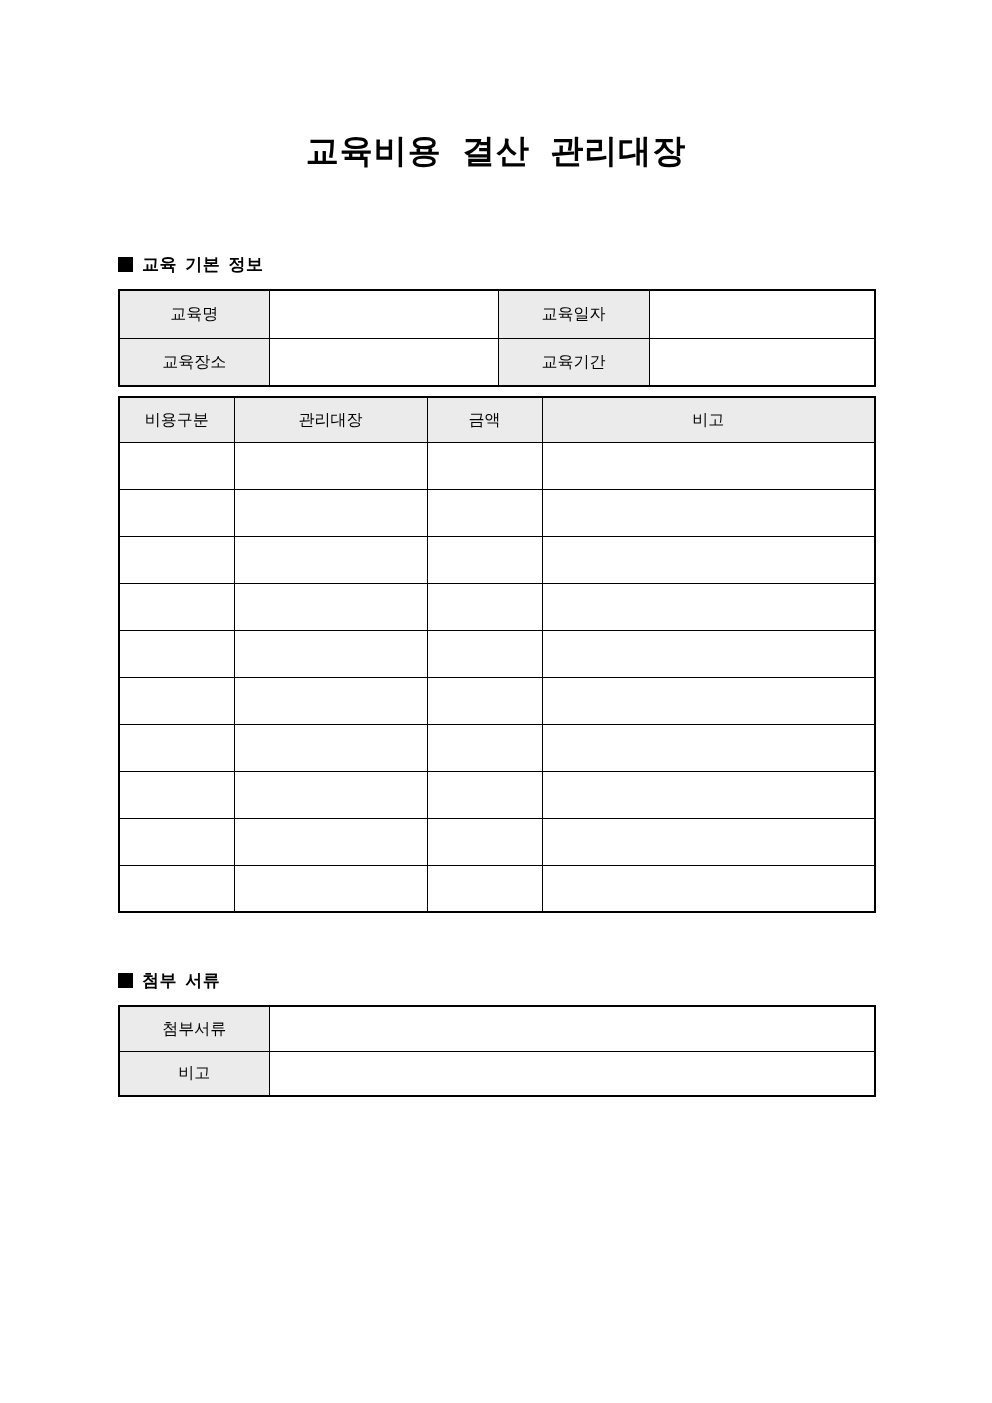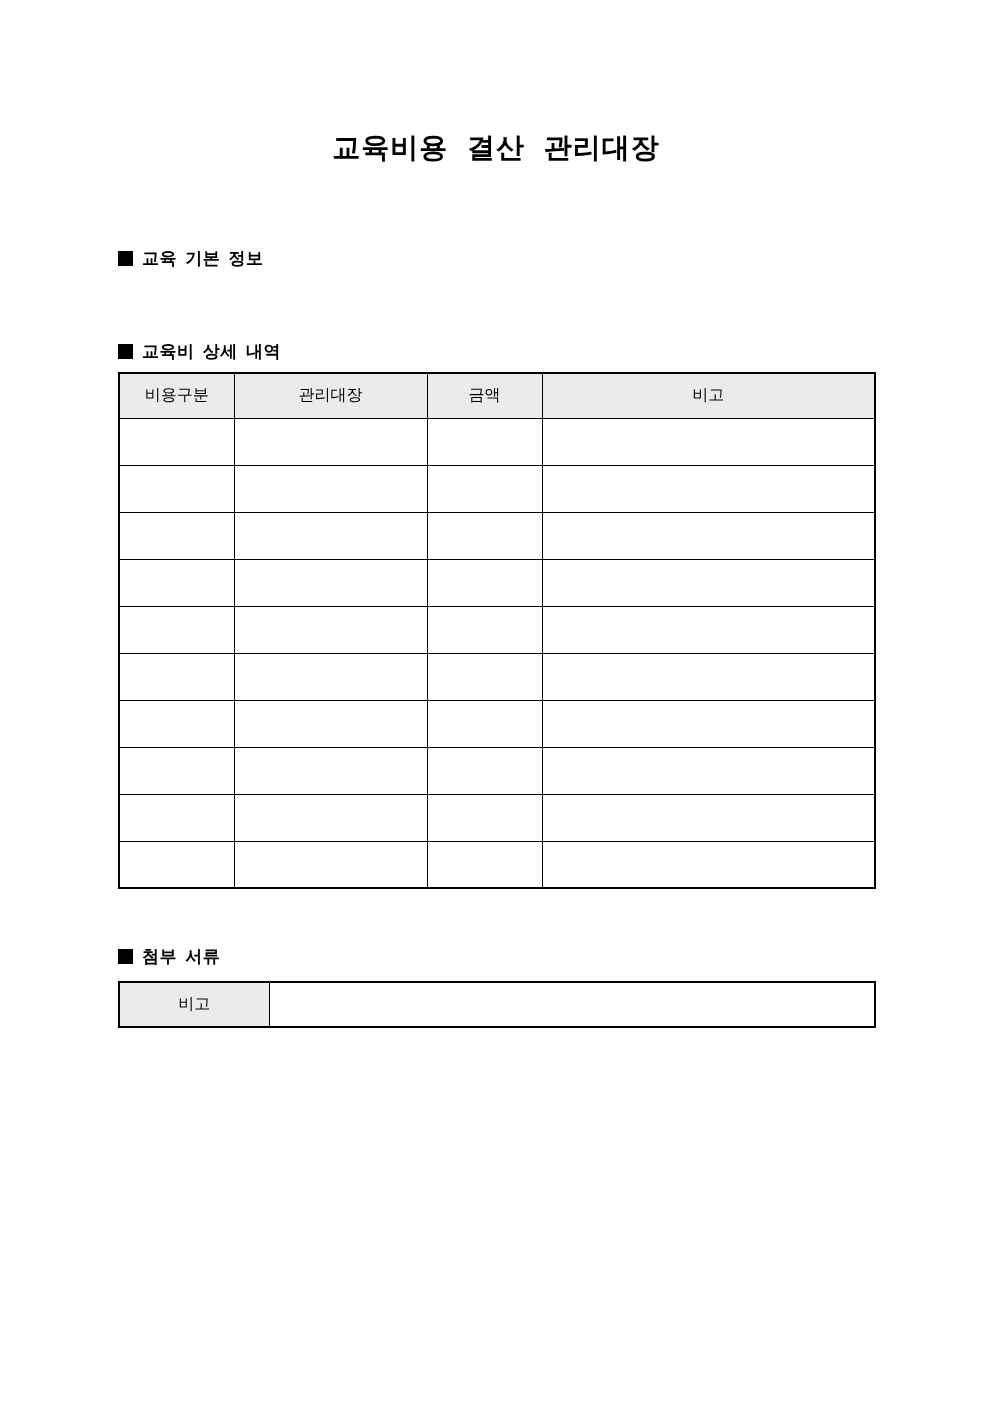--- a/index.html
+++ b/index.html
@@ -13,21 +13,21 @@
   .page {
     position: relative;
     width: 992px;
     height: 1403px;
     background: #ffffff;
     overflow: hidden;
   }
   .doc-title {
     padding-top: 130px;
     text-align: center;
-    font-size: 28px;
+    font-size: 33px;
     font-weight: bold;
     letter-spacing: 1px;
     word-spacing: 10px;
     line-height: 1.25;
   }
   .content {
     width: 756px;
     margin-left: 118px;
   }
   .section-heading {
@@ -88,25 +88,43 @@
 
   <div class="doc-title">교육비용 결산 관리대장</div>
 
   <div class="content">
 
     <div class="section-heading heading-basic">
       <span class="marker"></span>
       <span>교육 기본 정보</span>
     </div>
 
-
-    <div class="section-heading heading-cost">
-      <span class="marker"></span>
-      <span>교육비 상세 내역</span>
-    </div>
+    <table class="basic-table">
+      <colgroup>
+        <col style="width:150px">
+          <col style="width:229px">
+          <col style="width:151px">
+          <col style="width:226px">
+      </colgroup>
+      <tbody>
+        <tr>
+          <td class="label-cell">교육명</td>
+          <td class="value-cell"></td>
+          <td class="label-cell">교육일자</td>
+          <td class="value-cell"></td>
+        </tr>
+        <tr>
+          <td class="label-cell">교육장소</td>
+          <td class="value-cell"></td>
+          <td class="label-cell">교육기간</td>
+          <td class="value-cell"></td>
+        </tr>
+      </tbody>
+    </table>
+
 
     <table class="cost-table">
       <colgroup>
         <col style="width:115px">
           <col style="width:193px">
           <col style="width:115px">
           <col style="width:333px">
       </colgroup>
       <thead>
         <tr>
@@ -185,20 +203,24 @@
       <span>첨부 서류</span>
     </div>
 
     <table class="attach-table">
       <colgroup>
         <col style="width:150px">
           <col style="width:606px">
       </colgroup>
       <tbody>
         <tr>
+          <td class="label-cell">첨부서류</td>
+          <td class="value-cell"></td>
+        </tr>
+        <tr>
           <td class="label-cell">비고</td>
           <td class="value-cell"></td>
         </tr>
       </tbody>
     </table>
 
   </div>
 </div>
 
 </body></html>

